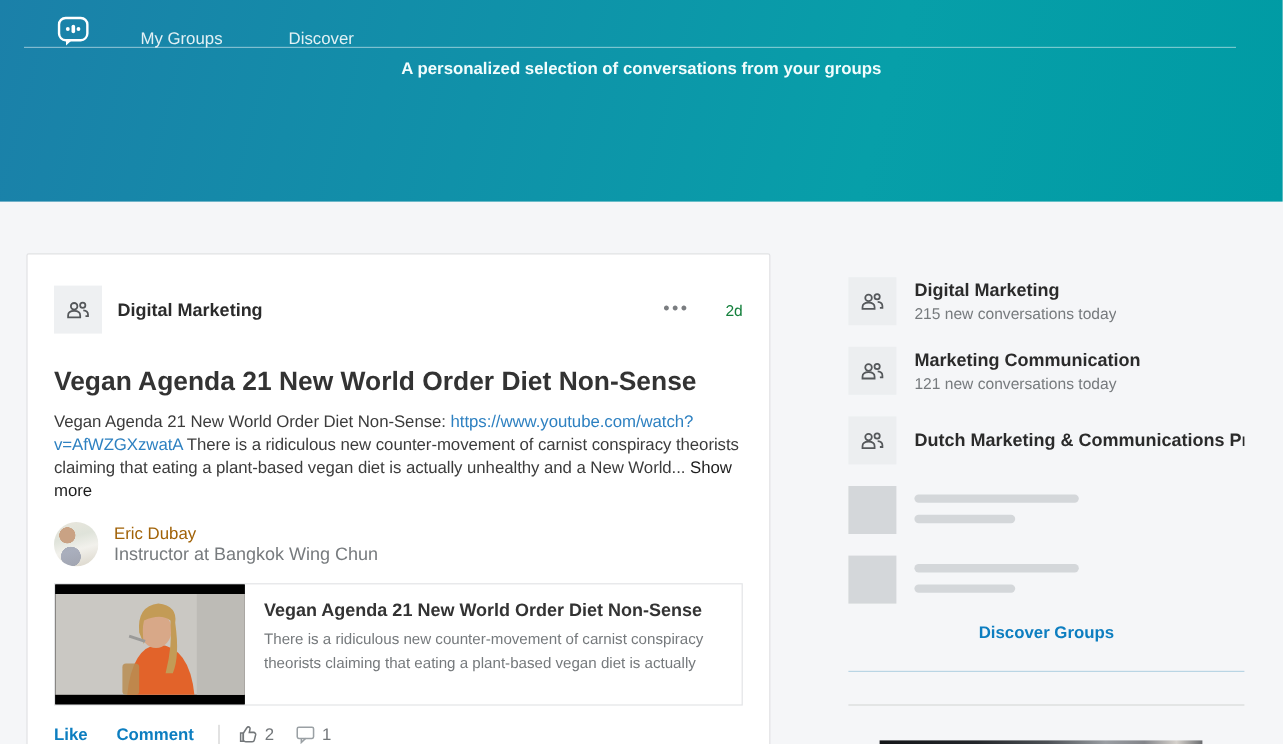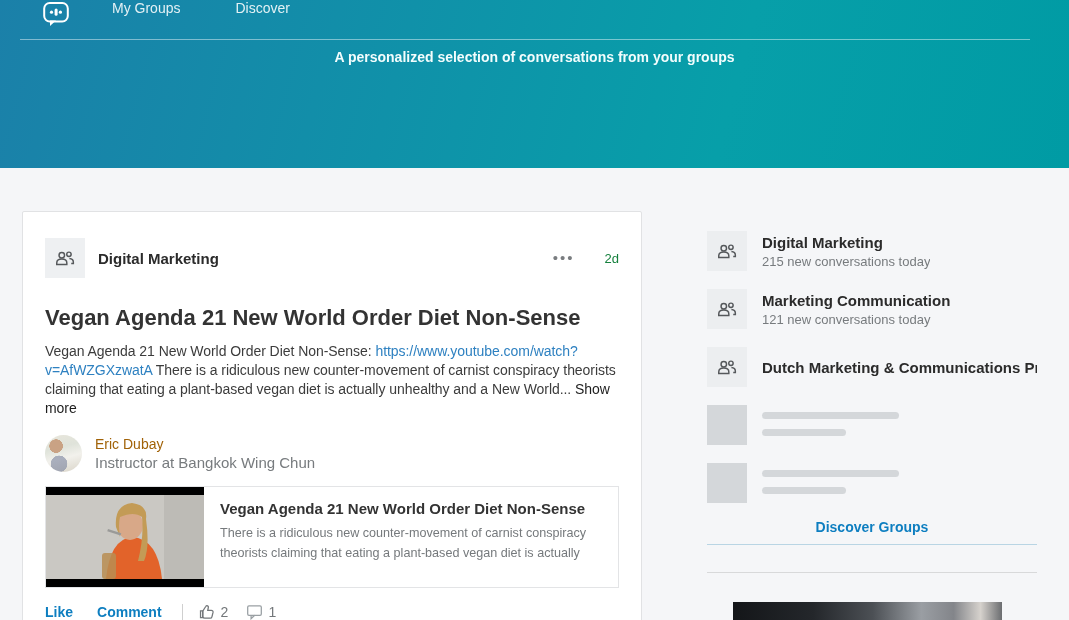--- a/index.html
+++ b/index.html
@@ -6,21 +6,21 @@
   html,body { width:1069px; height:620px; overflow:hidden; }
   body {
     font-family:"Liberation Sans","DejaVu Sans",sans-serif;
     background:#f5f6f8; position:relative; color:#2b2b2b;
   }
   
   .hero {
     position:absolute; left:0; top:0; width:1069px; height:168px;
     background:linear-gradient(105deg,#1b80a9 0%,#079fa9 68%,#009ba4 100%);
   }
-  .nav { height:40px; display:flex; align-items:flex-start; padding-left:29px;margin-left:13px; }
+  .nav { height:40px; display:flex; align-items:flex-end; padding-left:47px; }
   .logo { width:28px; height:28px; margin-right:42px; cursor:pointer; }
   .nav a {
     color:rgba(255,255,255,.88); text-decoration:none; font-size:14px;
     margin-right:55px; cursor:pointer;
   }
   .nav-divider {
     position:absolute; left:20px; top:39px; width:1010px; height:1px;
     background:rgba(255,255,255,.45);
   }
   .hero-title {
@@ -96,21 +96,21 @@
     white-space:nowrap; overflow:hidden;
   }
   .group-activity { font-size:13px; color:#777b7e; margin-top:3px; }
   .skel-row { display:flex; margin-top:18px; }
   .skel-avatar { width:40px; height:40px; background:#d4d7da; flex:0 0 auto; }
   .skel-lines { margin-left:15px; padding-top:7px; }
   .skel-line { height:7px; border-radius:3.5px; background:#d4d7da; }
   .skel-line.long { width:137px; }
   .skel-line.short { width:84px; margin-top:10px; }
   .discover {
-    display:block; margin-top:16px; padding-bottom:9px; text-align:center;
+    display:block; margin-top:16px; padding-bottom:24px; text-align:center;
     font-size:14px; font-weight:700; color:#0d7ec0; text-decoration:none;
     border-bottom:1px solid #b9d5e4; cursor:pointer;
   }
   .sb-divider { margin-top:27px; height:1px; background:#d8d9da; }
   .ad {
     margin:29px 0 0 26px; width:269px; height:70px; cursor:pointer;
     background:
       radial-gradient(ellipse 40px 55px at 78% 85%, #cbbfb6 0 60%, transparent 61%),
       linear-gradient(90deg,#141619 0%,#24272b 30%,#4c5055 52%,#9a9ea3 70%,#83858a 82%,#d6d2cd 92%,#6b6d70 100%);
   }

